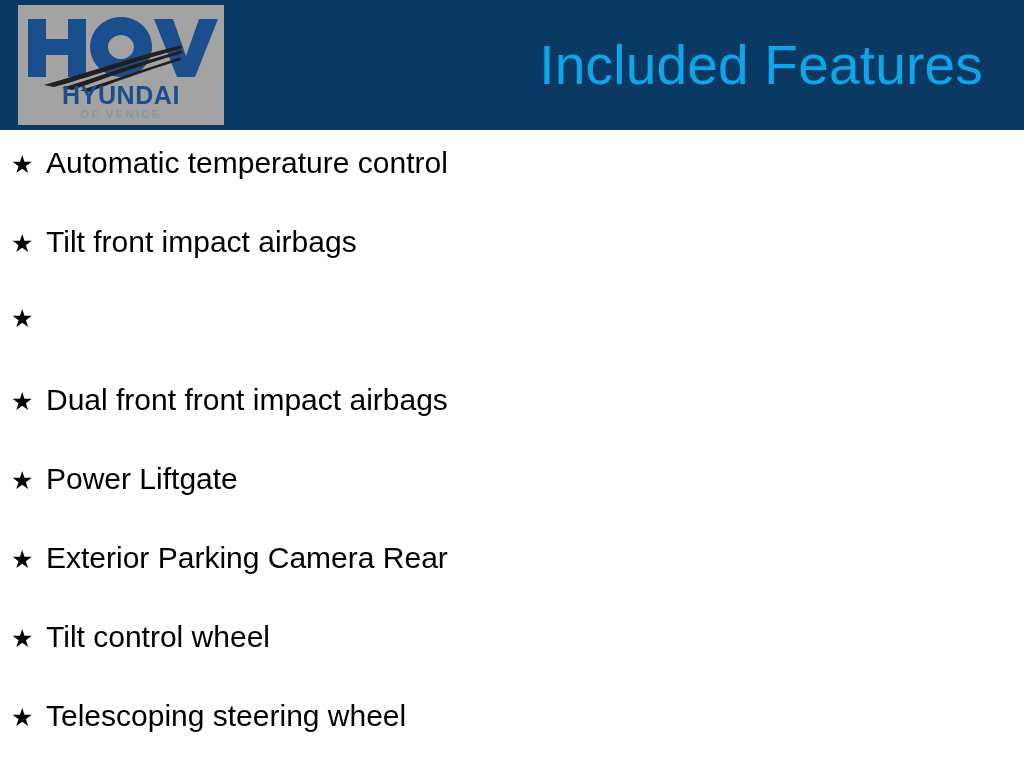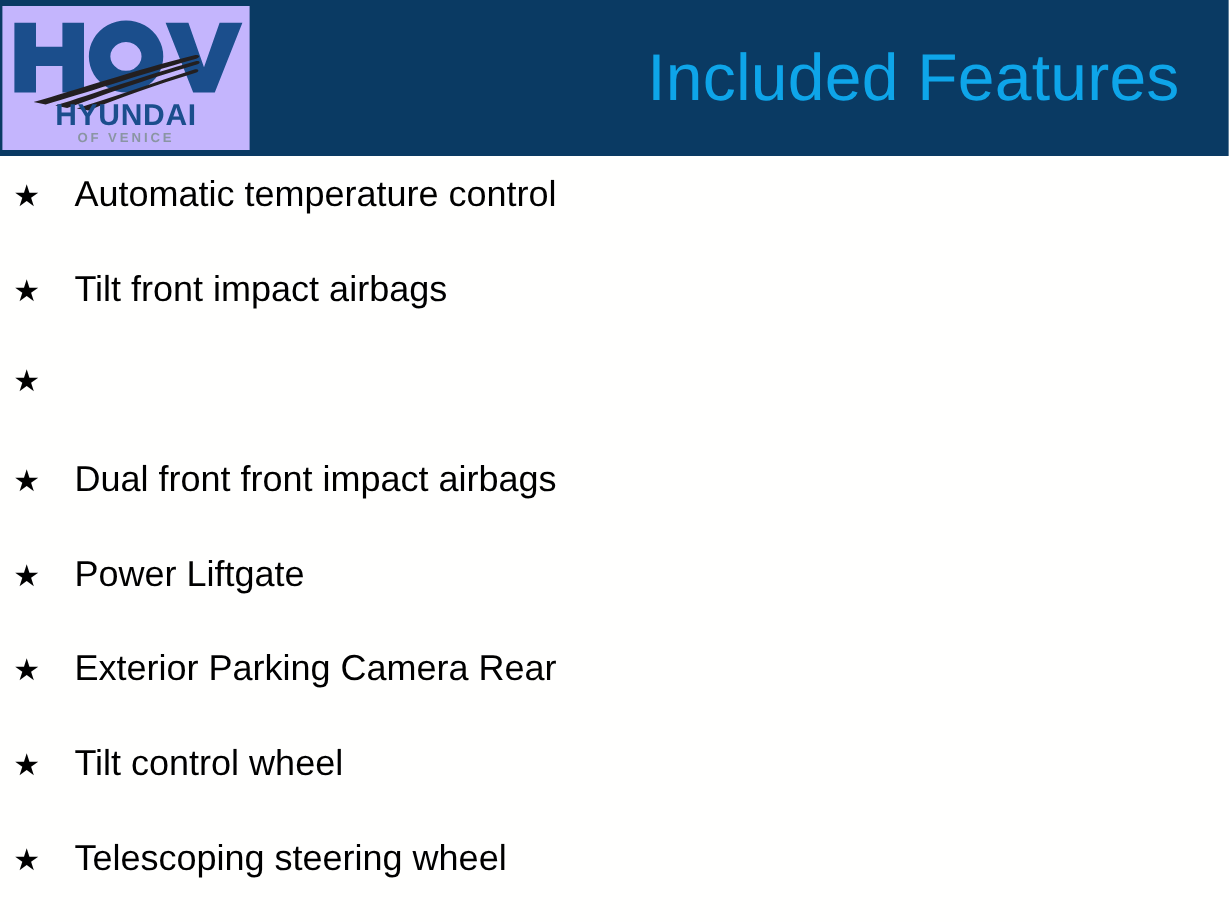--- a/index.html
+++ b/index.html
@@ -28,25 +28,25 @@
     position: absolute;
     left: 0;
     top: 0;
     width: 1024px;
     height: 130px;
     background: #0A3A63;
   }
 
   .logo-panel {
     position: absolute;
-    left: 2px;
+    left: 18px;
     top: 5px;
     width: 206px;
     height: 120px;
-    background: #c4b5fd;
+    background: #a3a3a3;
     overflow: hidden;
     text-decoration: underline;
   }
 
   .logo-svg {
     display: block;
     width: 206px;
     height: 120px;
   }
 
@@ -89,21 +89,20 @@
     font-size: 25px;
     line-height: 1;
   }
 
   .feature-label {
     color: #000000;
     font-size: 30px;
     font-weight: 400;
     line-height: 1;
     white-space: nowrap;
-    margin-left: 16px;
   }
 </style>
 </head>
 <body>
 
 <div class="slide">
 
   <div class="header">
 
     <div class="logo-panel">

